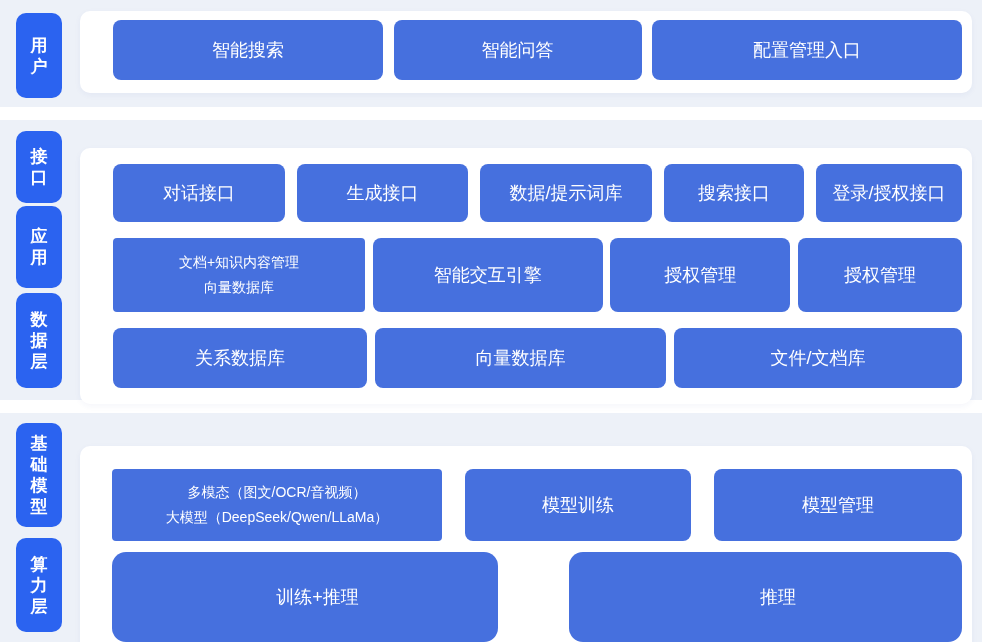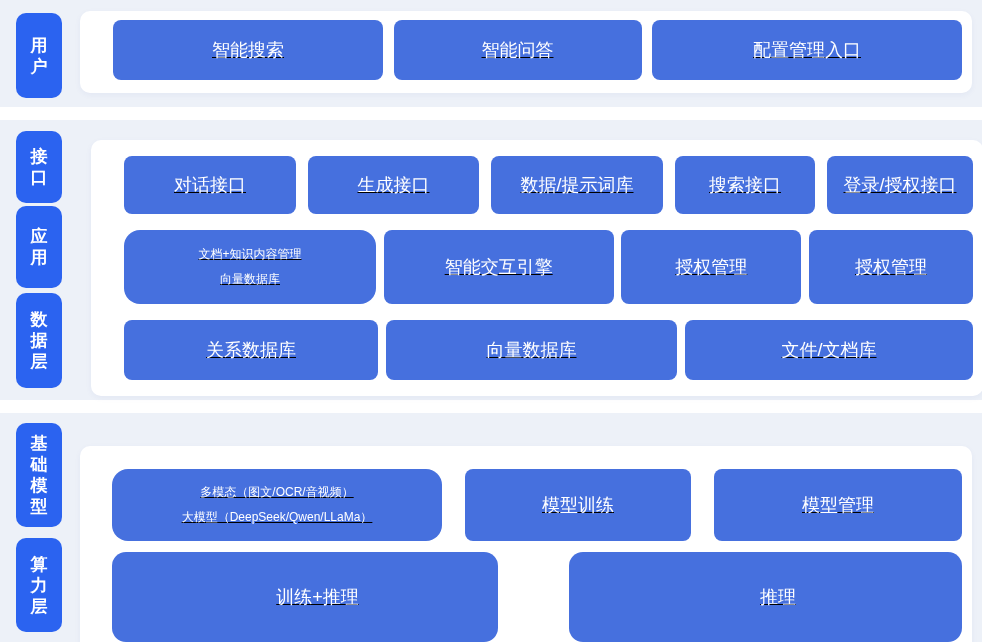--- a/index.html
+++ b/index.html
@@ -1,32 +1,32 @@
 <!DOCTYPE html>
 <html><head>
 <meta charset="utf-8">
 <style>
   html,body{margin:0;padding:0;width:982px;height:642px;overflow:hidden;
     background:#edf1f8;font-family:"Liberation Sans","DejaVu Sans",sans-serif;}
   .stage{position:relative;width:982px;height:642px;}
   .band{position:absolute;left:0;width:982px;height:13px;background:#ffffff;}
   .panel{position:absolute;left:80px;width:892px;background:#ffffff;border-radius:10px;
-    box-shadow:0 2px 6px rgba(30,60,150,0.05);box-sizing:border-box;display:flex;flex-direction:column;text-decoration:underline;}
+    box-shadow:0 2px 6px rgba(30,60,150,0.05);box-sizing:border-box;display:flex;flex-direction:column;}
   .layer-label{position:absolute;left:16px;width:46px;background:#2b63f0;border-radius:10px;
     color:#ffffff;font-size:17px;font-weight:600;line-height:21px;display:flex;align-items:center;
     justify-content:center;text-align:center;box-sizing:border-box;padding:0 13px;word-break:break-all;}
   .row{display:flex;justify-content:space-between;align-items:stretch;}
   .box{background:#4670de;border-radius:8px;color:#ffffff;font-size:18px;display:flex;
     flex-direction:column;align-items:center;justify-content:center;text-align:center;
     box-sizing:border-box;line-height:24px;}
-  .box.two{font-size:12px;line-height:25px;border-radius:16px;align-items:center;}
+  .box.two{font-size:14px;line-height:25px;border-radius:4px;align-items:center;}
   .box.big{border-radius:14px;padding-left:25px;}
   
   #panel-user{top:11px;height:82px;padding:9px 10px 13px 33px;}
-  #panel-mid{top:140px;height:256px;padding:16px 10px 16px 33px;margin-left:11px;}
+  #panel-mid{top:148px;height:256px;padding:16px 10px 16px 33px;}
   #panel-bottom{top:446px;height:215px;padding:23px 10px 19px 32px;}
   #panel-mid .row + .row{margin-top:16px;}
   #panel-bottom .row + .row{margin-top:11px;}
 </style>
 </head>
 <body>
 
 <div class="stage">
 
   <div class="band" style="top:107px"></div>

